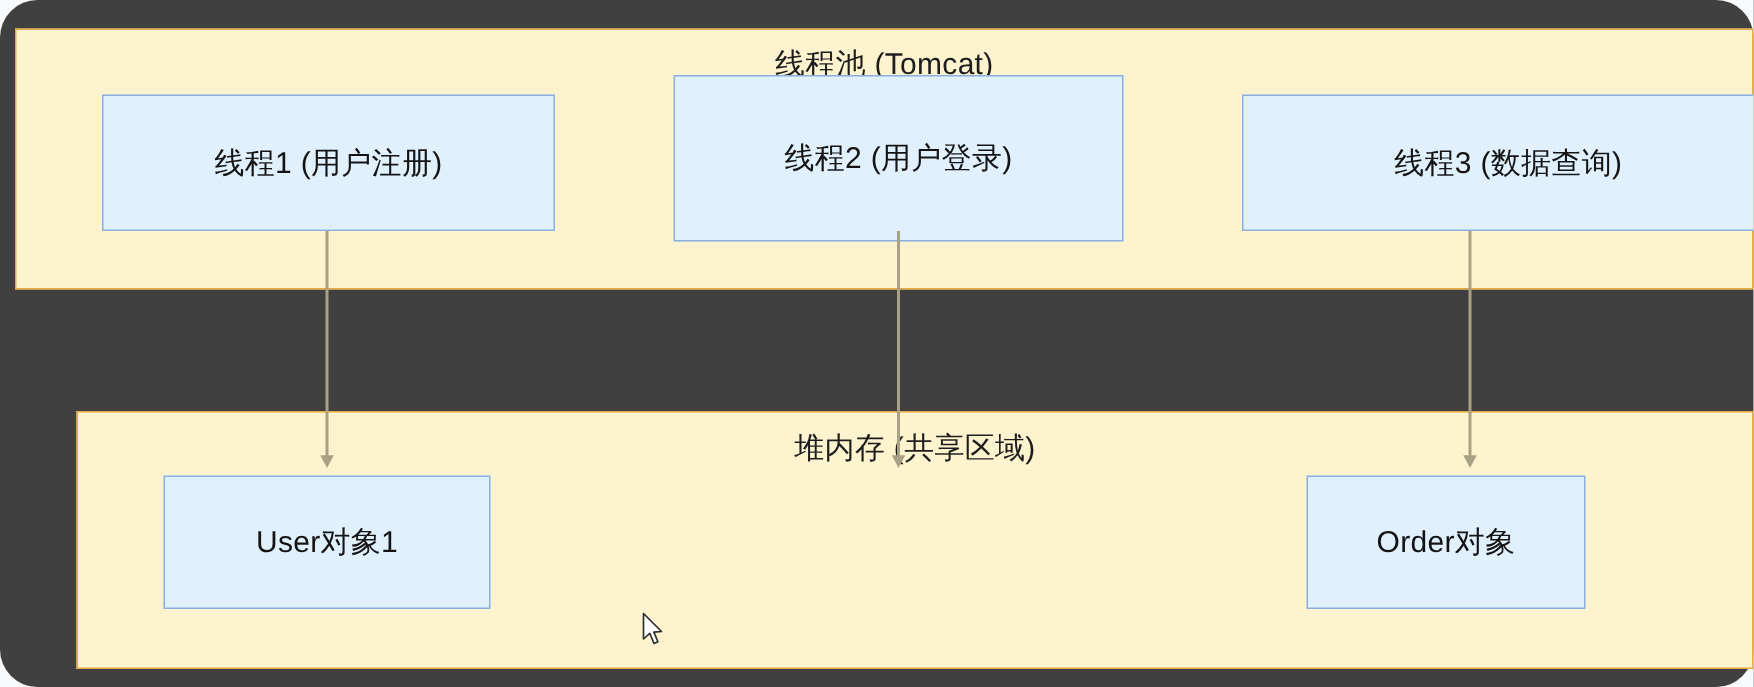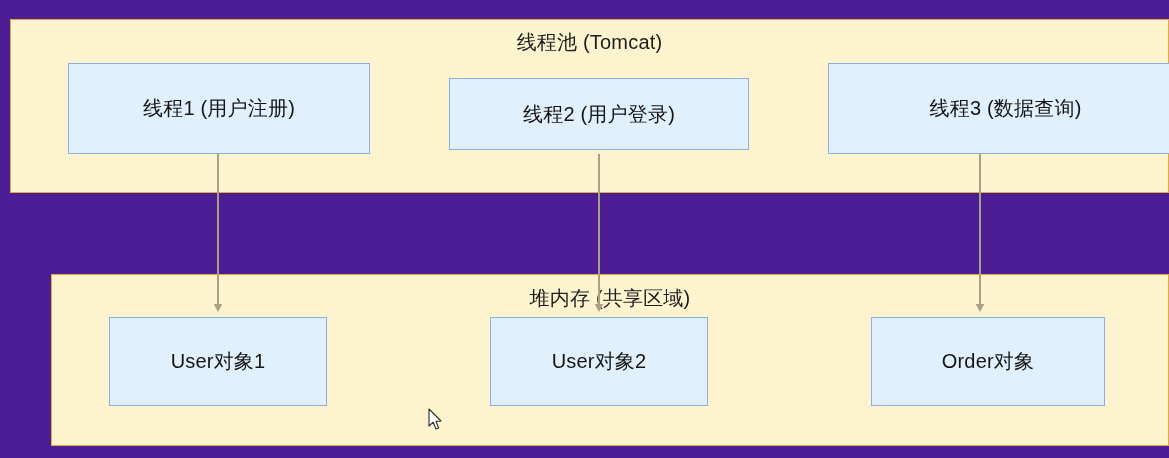--- a/index.html
+++ b/index.html
@@ -12,21 +12,22 @@
     height: 458px;
     font-family: "Liberation Sans", "DejaVu Sans", sans-serif;
     overflow: hidden;
     position: relative;
   }
 
   #canvas {
     position: relative;
     width: 1169px;
     height: 458px;
-    background: #4c1d95;
+    background: #404040;
+    border-radius: 25px;
   }
 
   
   .group {
     position: absolute;
     background: #fdf3cf;
     border: 1px solid #e5a93f;
     box-sizing: border-box;
   }
   #group-threadpool {
@@ -68,27 +69,27 @@
     align-items: center;
     justify-content: center;
     font-size: 20px;
     color: #141414;
     letter-spacing: 0.2px;
     white-space: nowrap;
   }
 
   
   #node-thread1 { left: 68px;  top: 63px; width: 302px; height: 91px; }
-  #node-thread2 { left: 449px; top: 78px; width: 300px; height: 72px; }
+  #node-thread2 { left: 449px; top: 50px; width: 300px; height: 111px; }
   #node-thread3 { left: 828px; top: 63px; width: 355px; height: 91px; }
 
   
   #node-user1  { left: 109px; top: 317px; width: 218px; height: 89px; text-align: center; }
   #node-user2  { left: 490px; top: 317px; width: 218px; height: 89px; }
-  #node-order1 { left: 871px; top: 317px; width: 234px; height: 89px; }
+  #node-order1 { left: 871px; top: 317px; width: 186px; height: 89px; }
 
   
   .arrow-svg {
     position: absolute;
     left: 0;
     top: 0;
     width: 1169px;
     height: 458px;
     pointer-events: none;
   }
@@ -136,23 +137,20 @@
   </div>
 
   <div class="group" id="group-heap">
     <div class="group-title">堆内存 (共享区域)</div>
   </div>
 
   <div class="node" id="node-user1">
     <span>User对象1</span>
   </div>
 
-  <div class="node" id="node-user2">
-    <span>User对象2</span>
-  </div>
 
   <div class="node" id="node-order1">
     <span>Order对象</span>
   </div>
 
   <svg class="arrow-svg" viewBox="0 0 1169 458">
     <defs>
       <marker id="arrowhead" markerWidth="9" markerHeight="9" refX="1.5" refY="4.5" orient="auto" markerUnits="userSpaceOnUse">
         <path d="M0,0 L0,9 L8.5,4.5 z" fill="#a9a184"></path>
       </marker>

